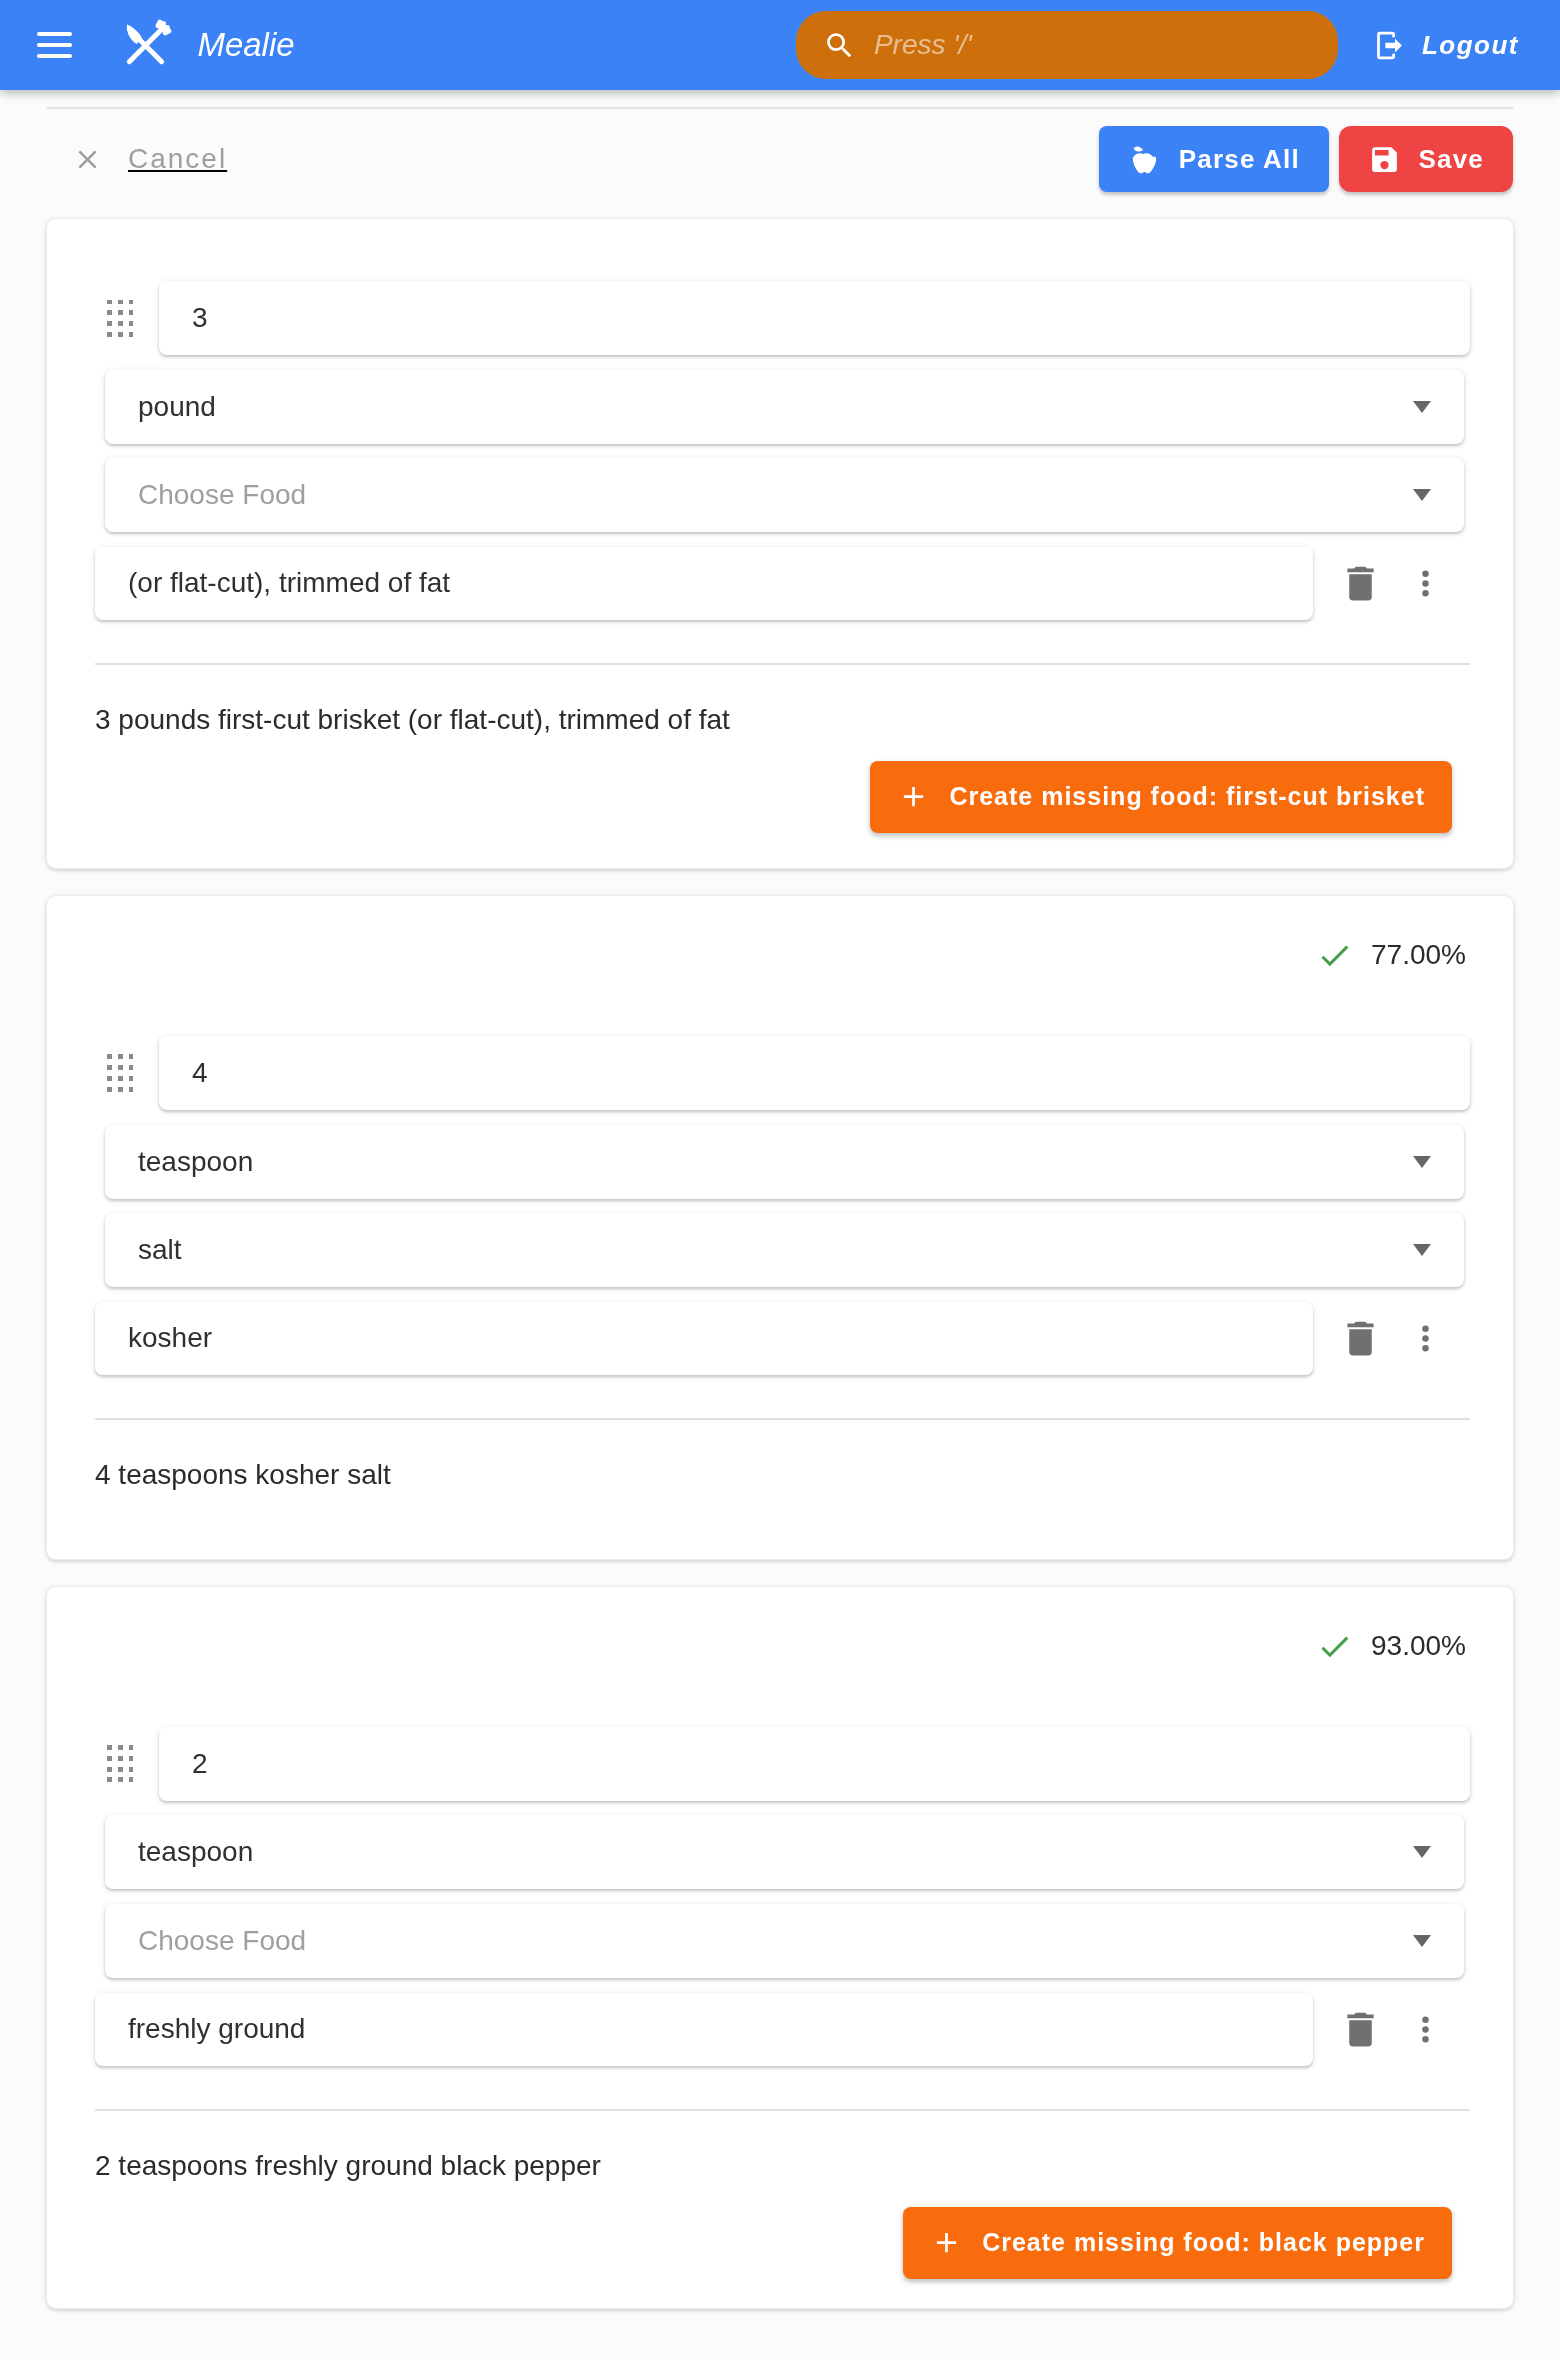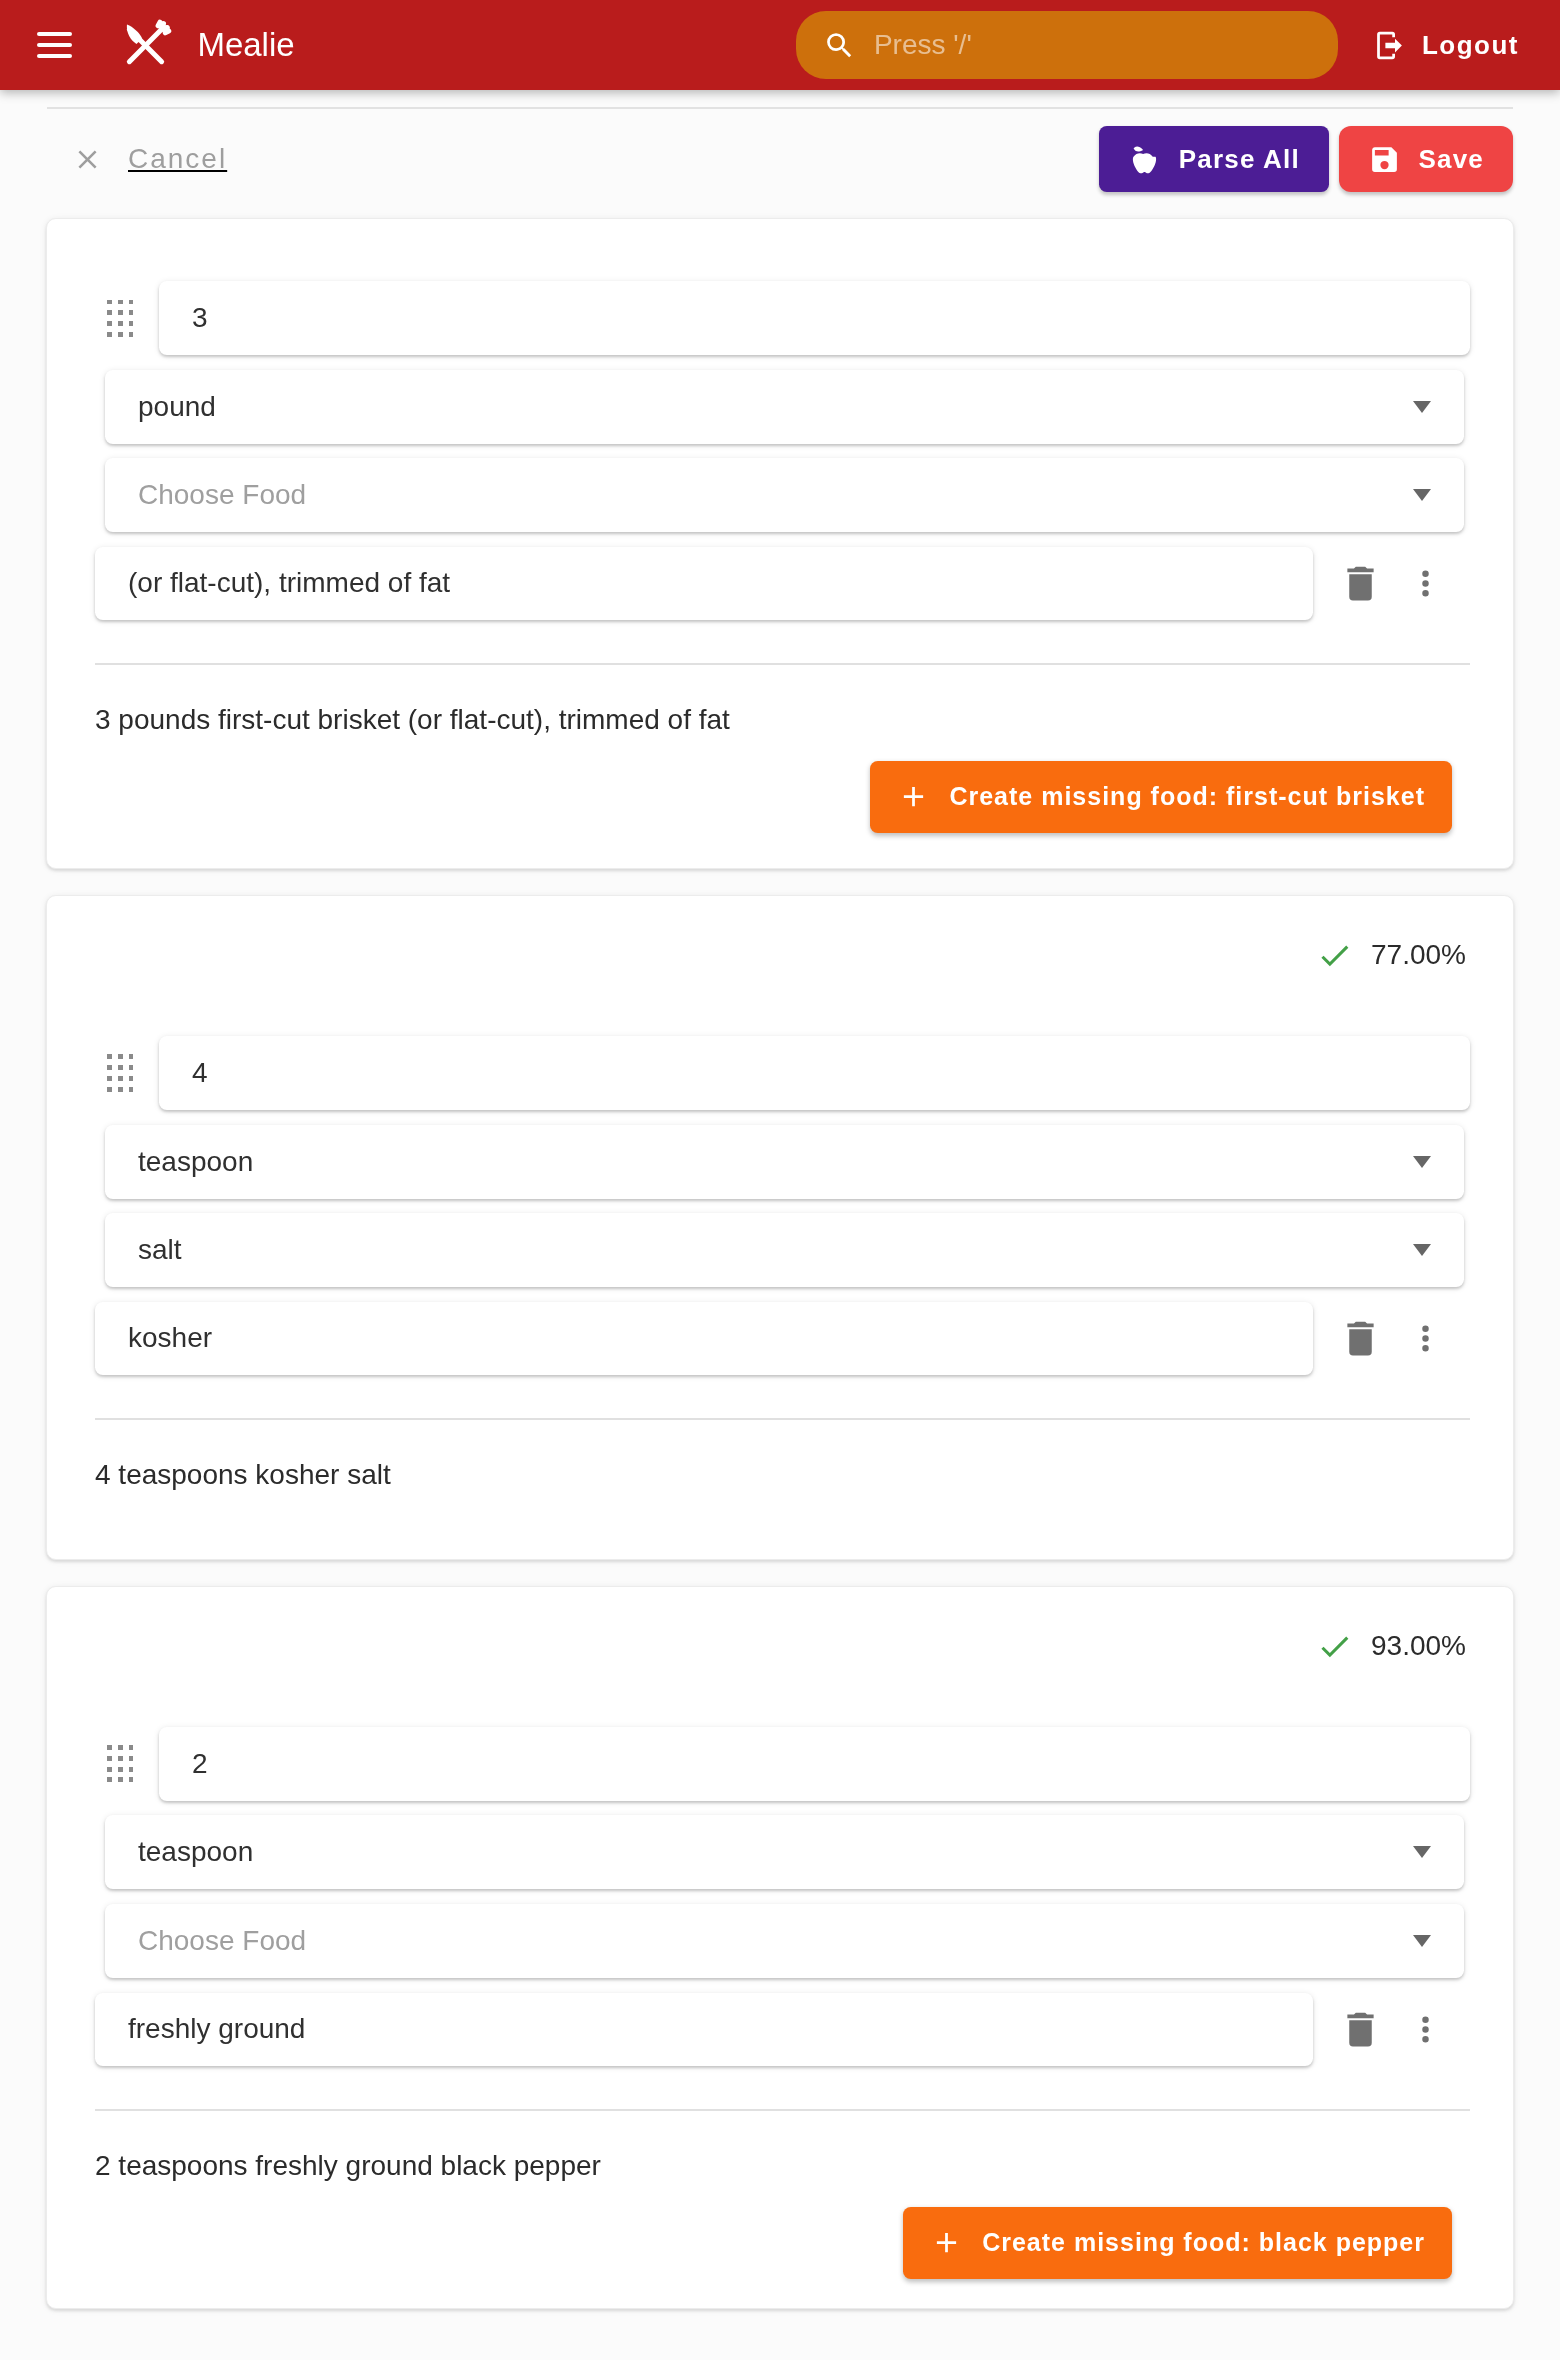--- a/index.html
+++ b/index.html
@@ -7,26 +7,27 @@
   body {
     font-family: "Liberation Sans", sans-serif;
     background: #fbfbfb;
     overflow: hidden;
     position: relative;
   }
 
   
   .app-bar {
     height: 90px;
-    background: #b91c1c;
+    background: #3b82f6;
     display: flex;
     align-items: center;
     box-shadow: 0 2.9px 9.8px rgba(0,0,0,.28);
     position: relative;
     z-index: 10;
+    font-style: italic;
   }
   .hamburger { margin-left: 37px; width: 35px; display: flex; flex-direction: column; gap: 6.8px; cursor: pointer; }
   .hamburger i { display: block; height: 3.9px; background: #fff; border-radius: 2px; }
   .logo { margin-left: 45px; width: 57px; height: 57px; }
   .app-title { color: #fff; font-size: 33px; margin-left: 23.4px; font-weight: 400; }
   .search-pill {
     margin-left: auto;
     width: 542px; height: 68px;
     background: #cd700c;
     border-radius: 30px;
@@ -52,21 +53,21 @@
   .cancel-label { color: #9e9e9e; font-size: 28px; font-weight: 500; letter-spacing: 2px; }
   .btn {
     height: 66px; border-radius: 7.8px;
     display: flex; align-items: center; gap: 17.6px;
     padding: 0 29px;
     color: #fff; font-size: 26px; font-weight: bold; letter-spacing: 1.2px;
     border: none; cursor: pointer;
     box-shadow: 0 2.9px 3.9px rgba(0,0,0,.22);
   }
   .btn svg { width: 33px; height: 33px; }
-  .btn-parse { margin-left: auto; background: #4c1d95; }
+  .btn-parse { margin-left: auto; background: #3b82f6; }
   .btn-save { margin-left: 10px; background: #ef4444; border-radius: 12px; }
 
   
   .card {
     margin: 26px 46px 0 46px;
     background: #fff;
     border: 1px solid #ececec;
     border-radius: 9.8px;
     box-shadow: 0 2px 2.9px rgba(0,0,0,.10), 0 1px 7.8px rgba(0,0,0,.07);
   }

